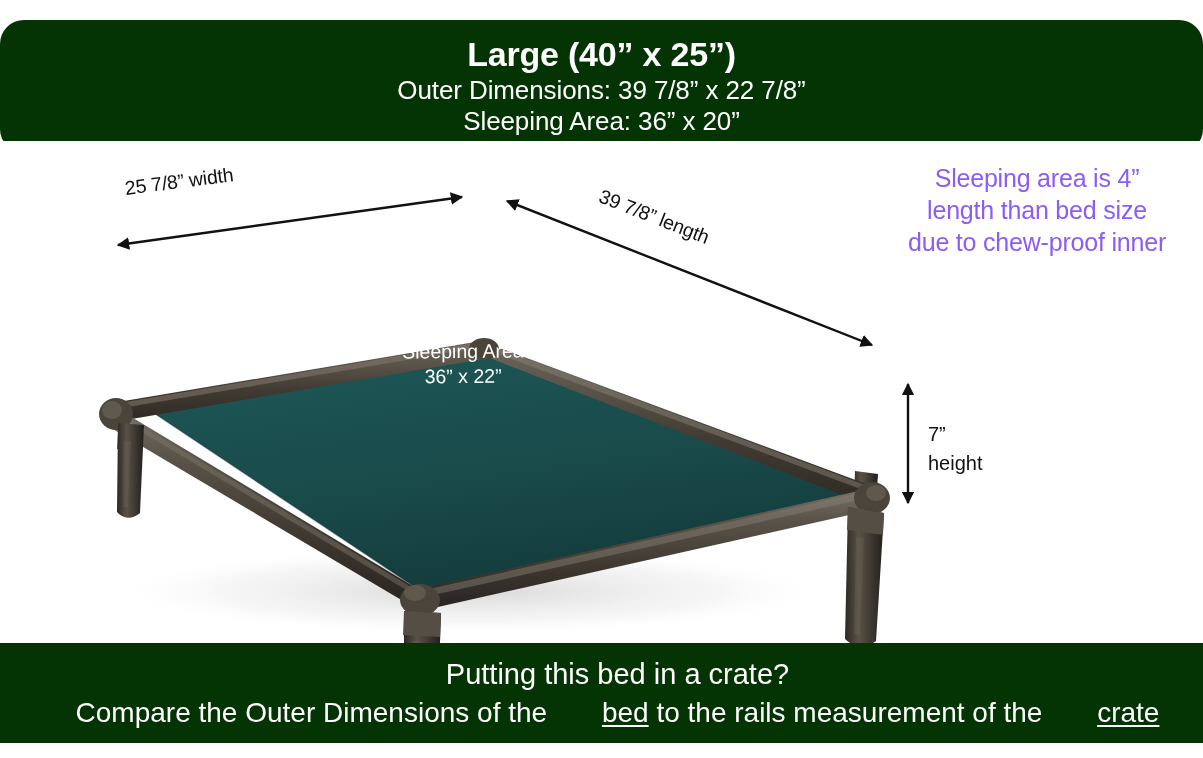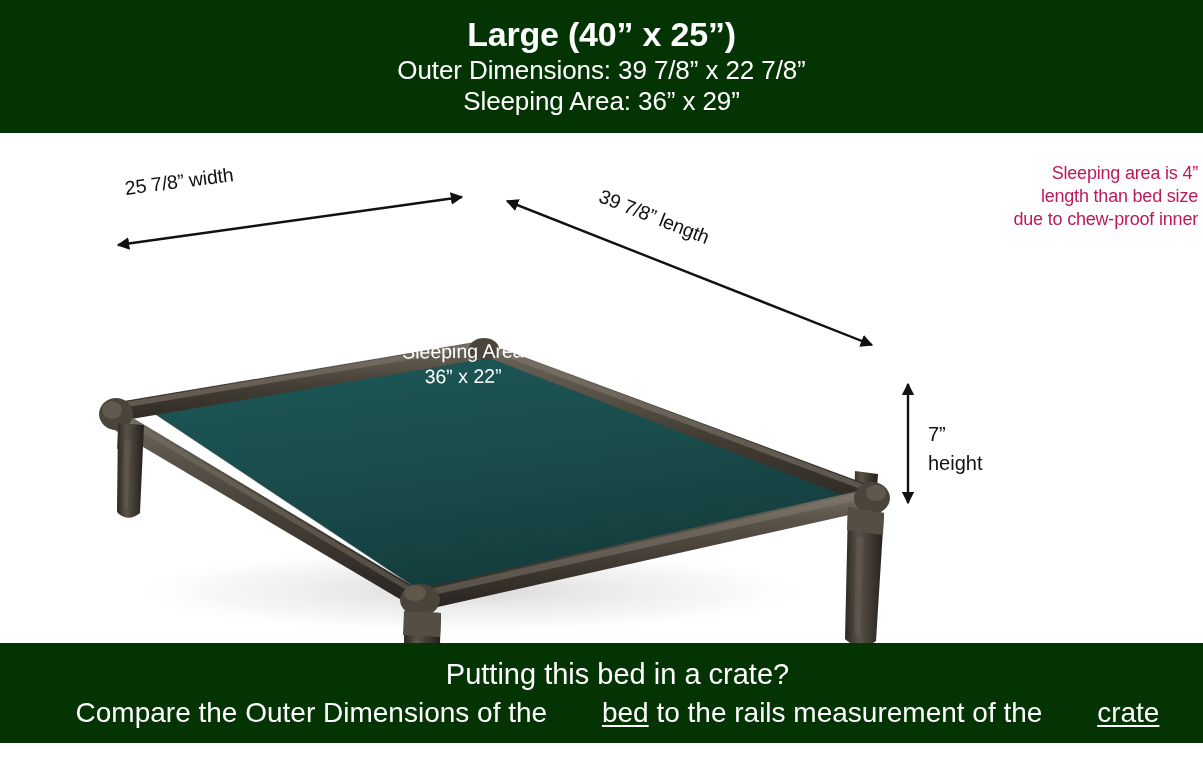--- a/index.html
+++ b/index.html
@@ -10,21 +10,21 @@
     -webkit-font-smoothing:antialiased;
   }
 
   
   .banner{
     position:absolute;left:0;width:1203px;
     background:#043304;color:#ffffff;
     text-align:center;
     display:flex;flex-direction:column;align-items:center;justify-content:center;
   }
-  #top-banner{top:0;height:133px;}
+  #top-banner{top:20px;height:133px;border-radius:24px;}
   #bottom-banner{top:643px;height:100px;padding-left:16px;}
 
   .title-line{
     font-size:34px;font-weight:bold;line-height:1.08;letter-spacing:-0.2px;
     margin:0 0 2px 0;
   }
   .sub-line{
     font-size:26px;font-weight:normal;line-height:1.18;letter-spacing:-0.1px;
     margin:0;
   }
@@ -35,22 +35,22 @@
   
   #diagram-area{
     position:absolute;left:0;top:141px;width:1203px;height:502px;
     background:#ffffff;
   }
   #bed-svg{position:absolute;left:0;top:0;width:1203px;height:502px;}
 
   
   #side-note{
     position:absolute;left:876px;top:21px;width:322px;
-    text-align:right;color:#be185d;
-    font-size:18px;line-height:1.28;letter-spacing:-0.2px;
+    text-align:center;color:#8b5cf6;
+    font-size:25px;line-height:1.28;letter-spacing:-0.2px;
   }
   #side-note div{white-space:nowrap;}
 
   
   .dim-label{
     position:absolute;white-space:nowrap;font-size:19px;letter-spacing:-0.2px;
   }
   .dim-black{color:#111111;}
   .dim-white{color:#ffffff;}
 
@@ -67,21 +67,21 @@
     position:absolute;left:928px;top:279px;color:#111111;
     font-size:20px;line-height:1.45;
   }
 </style>
 </head>
 <body>
 
 <div class="banner" id="top-banner">
   <p class="title-line">Large (40” x 25”)</p>
   <p class="sub-line">Outer Dimensions:  39 7/8” x 22 7/8”</p>
-  <p class="sub-line">Sleeping Area: 36” x 29”</p>
+  <p class="sub-line">Sleeping Area: 36” x 20”</p>
 </div>
 
 <div id="diagram-area">
 
   <svg id="bed-svg" viewBox="0 0 1203 502">
     <defs>
       <linearGradient id="railTop" x1="0" y1="0" x2="0" y2="1">
         <stop offset="0%" stop-color="#6d665b"></stop>
         <stop offset="30%" stop-color="#5a5349"></stop>
         <stop offset="60%" stop-color="#413b33"></stop>

